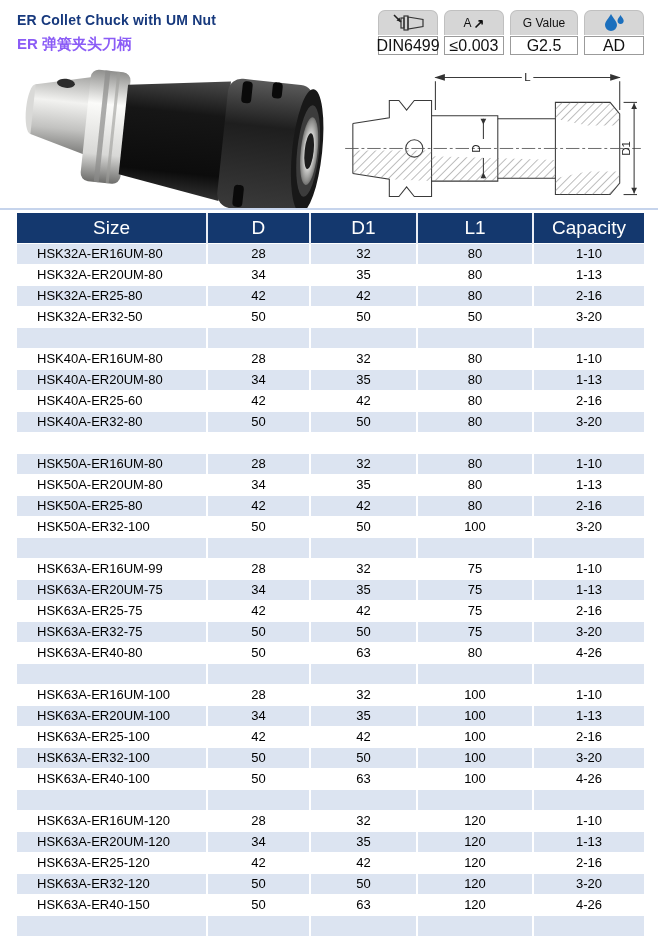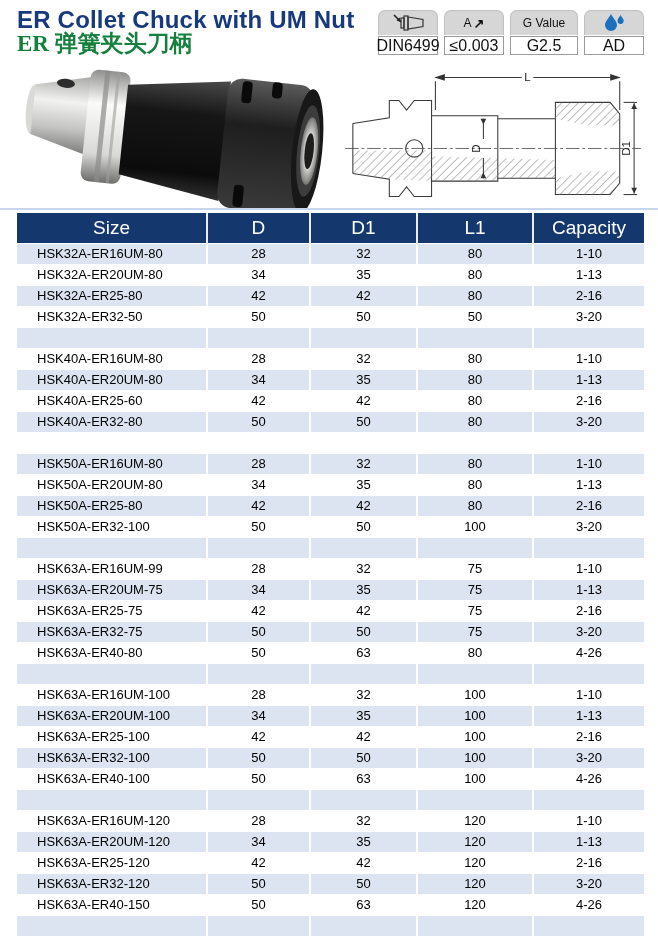--- a/index.html
+++ b/index.html
@@ -3,22 +3,22 @@
 <meta charset="utf-8">
 <style>
   * { margin:0; padding:0; box-sizing:border-box; }
   html,body { width:658px; height:944px; background:#ffffff; overflow:hidden;
     font-family:"Liberation Sans", sans-serif; }
   .page { position:relative; width:658px; height:944px; background:#fff; }
 
   
   .topbar { position:absolute; left:17px; top:8px; right:14px; height:52px;
     display:flex; justify-content:space-between; align-items:flex-start; }
-  .title-en { font-size:24px; font-weight:bold; color:#17397d; line-height:24px; letter-spacing:.2px;}
-  .title-zh { font-size:23px; font-weight:bold; color:#15803d; line-height:24px;font-family:Liberation Serif, serif; }
+  .title-en { font-size:14px; font-weight:bold; color:#17397d; line-height:24px; letter-spacing:.2px;}
+  .title-zh { font-size:15px; font-weight:bold; color:#8b5cf6; line-height:24px; }
 
   .badges { display:flex; gap:6px; margin-top:2px; }
   .badge { display:flex; flex-direction:column; width:60px; }
   .badge.wide { width:68px; }
   .badge-top { background:#d6d6d6; border-radius:7px 7px 0 0; height:25px;
     display:flex; align-items:center; justify-content:center; font-size:12px; color:#111;
     border:1px solid #c0c0c0; border-bottom:none; gap:2px;}
   .badge-bottom { background:#ffffff; border:1px solid #9b9b9b; height:19px; margin-top:1px;
     display:flex; align-items:center; justify-content:center; font-size:16px; color:#111; }
   .badge-arrow { font-weight:bold; font-size:13px; }

